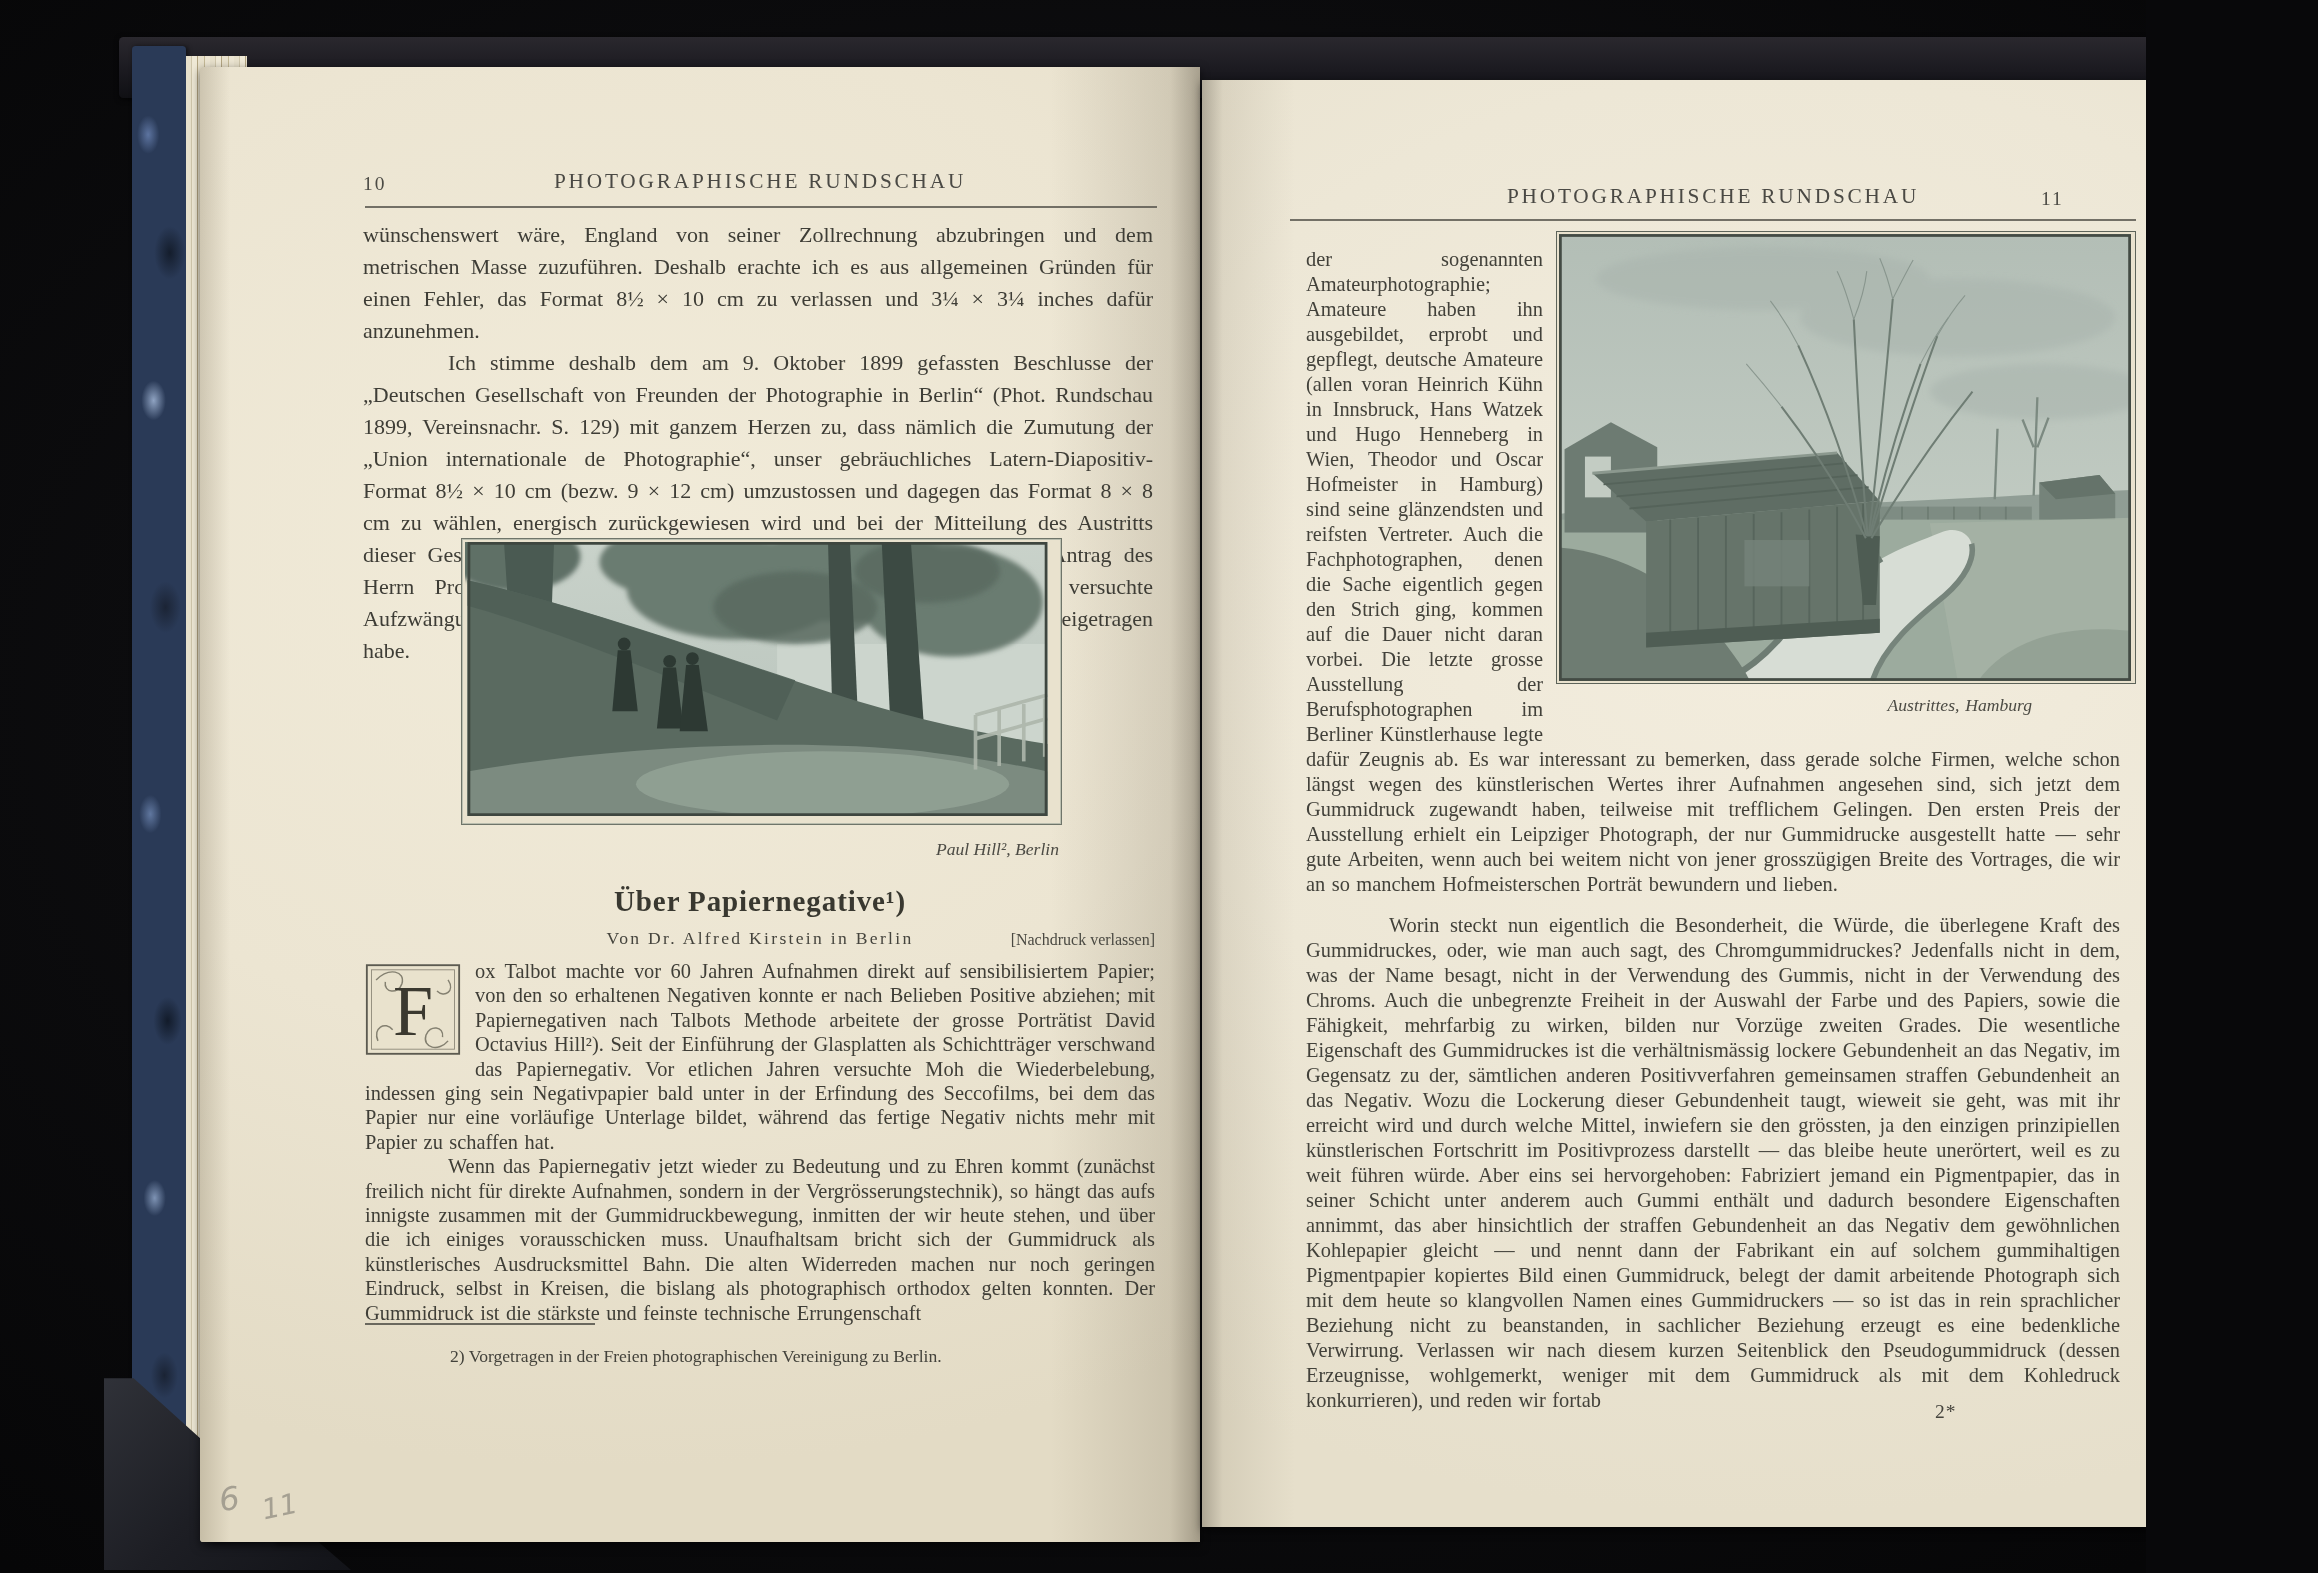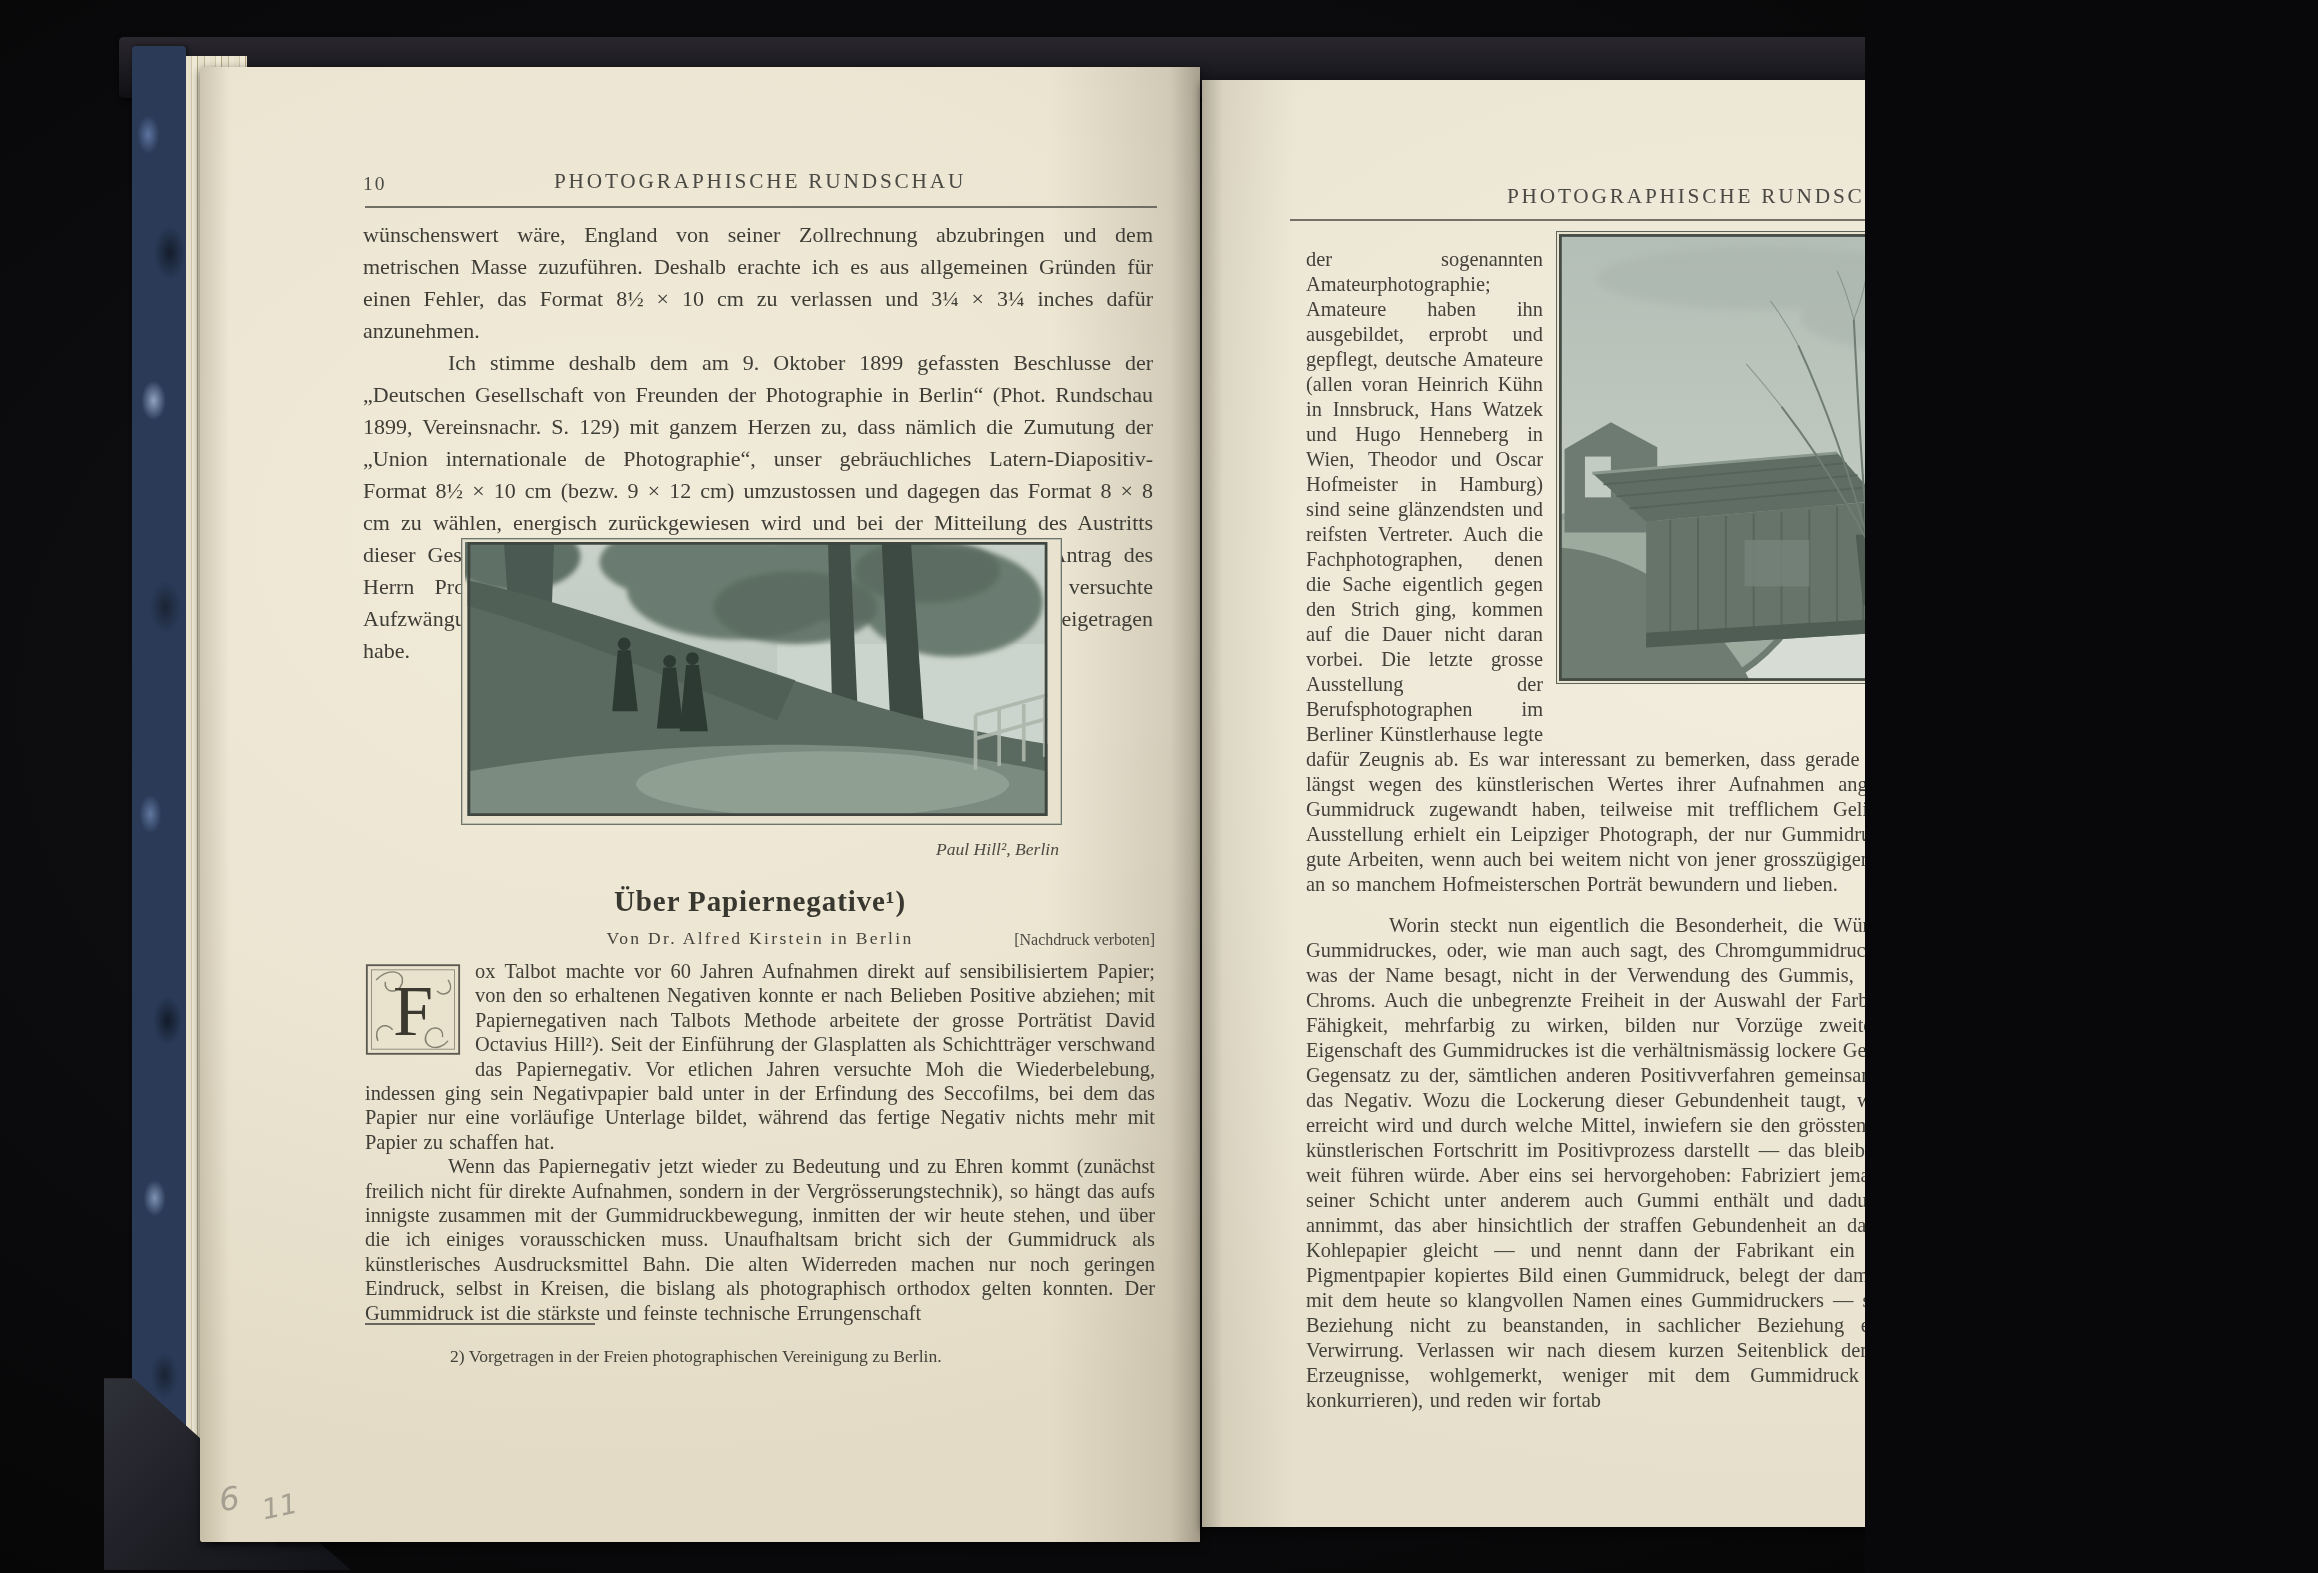--- a/index.html
+++ b/index.html
@@ -1,17 +1,17 @@
 <!DOCTYPE html>
 <html style="font-size:15px"><head>
 <meta charset="utf-8">
 <style>
   html,body{margin:0;padding:0;background:#08080a;}
   .stage{
-    position:relative;width:1865px;height:1573px;overflow:hidden;
+    position:relative;width:2146px;height:1573px;overflow:hidden;
     background:radial-gradient(1670px 1113px at 50% 45%, #17171a 0%, #0c0c0e 55%, #060607 100%);
     font-family:"Liberation Serif","DejaVu Serif",serif;
     color:#403f38;
   }
   .abs{position:absolute;}
 
   
   .cover-top{left:119px;top:37px;width:2135px;height:61px;
     background:linear-gradient(180deg,#2a282e 0%,#1b1a20 55%,#101014 100%);
     border-radius:4.6px;box-shadow:0 1.9px 5.6px rgba(0,0,0,.6);}
@@ -175,21 +175,21 @@
           <path d="M611,178 L611,241"></path>
             <path d="M634,172 L634,236"></path>
         </g>
         <rect x="1.5" y="1.5" width="634" height="298" fill="none" stroke="#3e463f" stroke-width="3"></rect>
       </svg>
     </figure>
     <div class="abs lp-caption">Paul Hill², Berlin</div>
 
     <div class="abs lp-byline">Von Dr. Alfred Kirstein in Berlin</div>
     <div class="abs lp-title">Über Papiernegative¹)</div>
-    <div class="abs lp-notice">[Nachdruck verboten]</div>
+    <div class="abs lp-notice">[Nachdruck verlassen]</div>
 
     <div class="abs lp-article">
       <p>
         <span class="dropcap">
           <svg viewBox="0 0 104 100" width="96" height="93" style="font-size:22px">
             <rect x="2" y="2" width="100" height="96" fill="#e9e2cd" stroke="#5c5a50" stroke-width="2"></rect>
             <rect x="7" y="7" width="90" height="86" fill="none" stroke="#8f8b7b" stroke-width="1"></rect>
             <g stroke="#6b685a" fill="none" stroke-width="1.6" opacity=".8">
               <path d="M12,18 C26,4 44,8 40,22 C36,34 20,32 22,20"></path>
               <path d="M90,84 C80,96 62,92 66,78 C70,66 86,68 84,80"></path>

